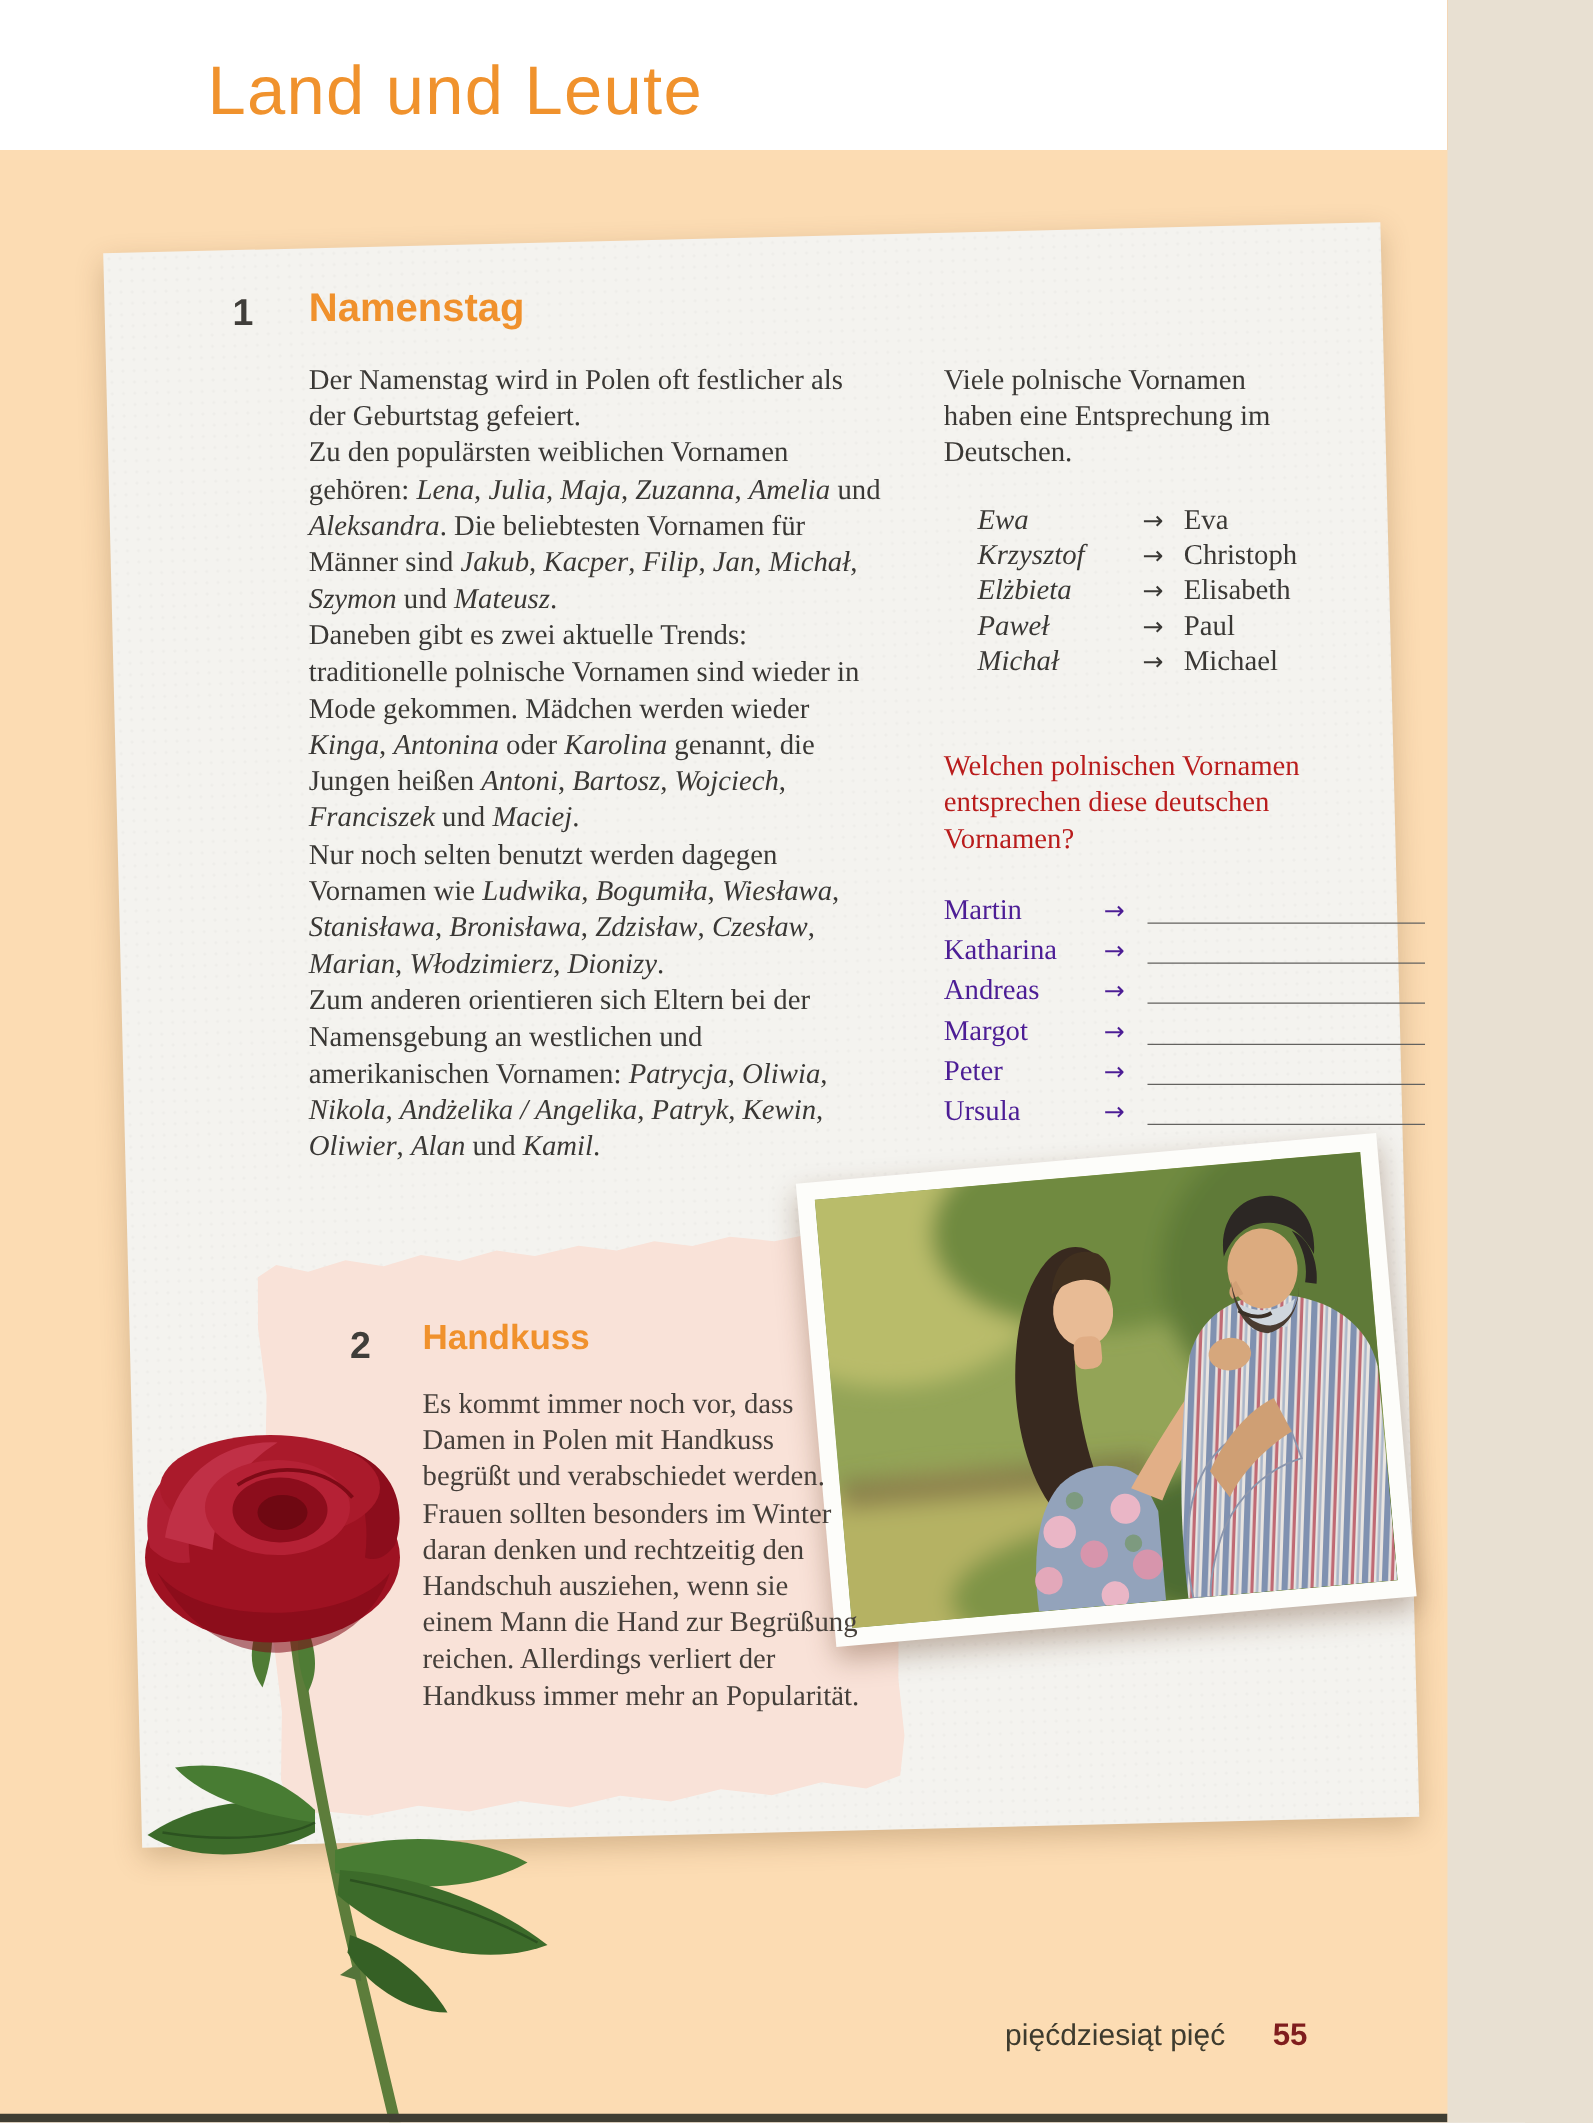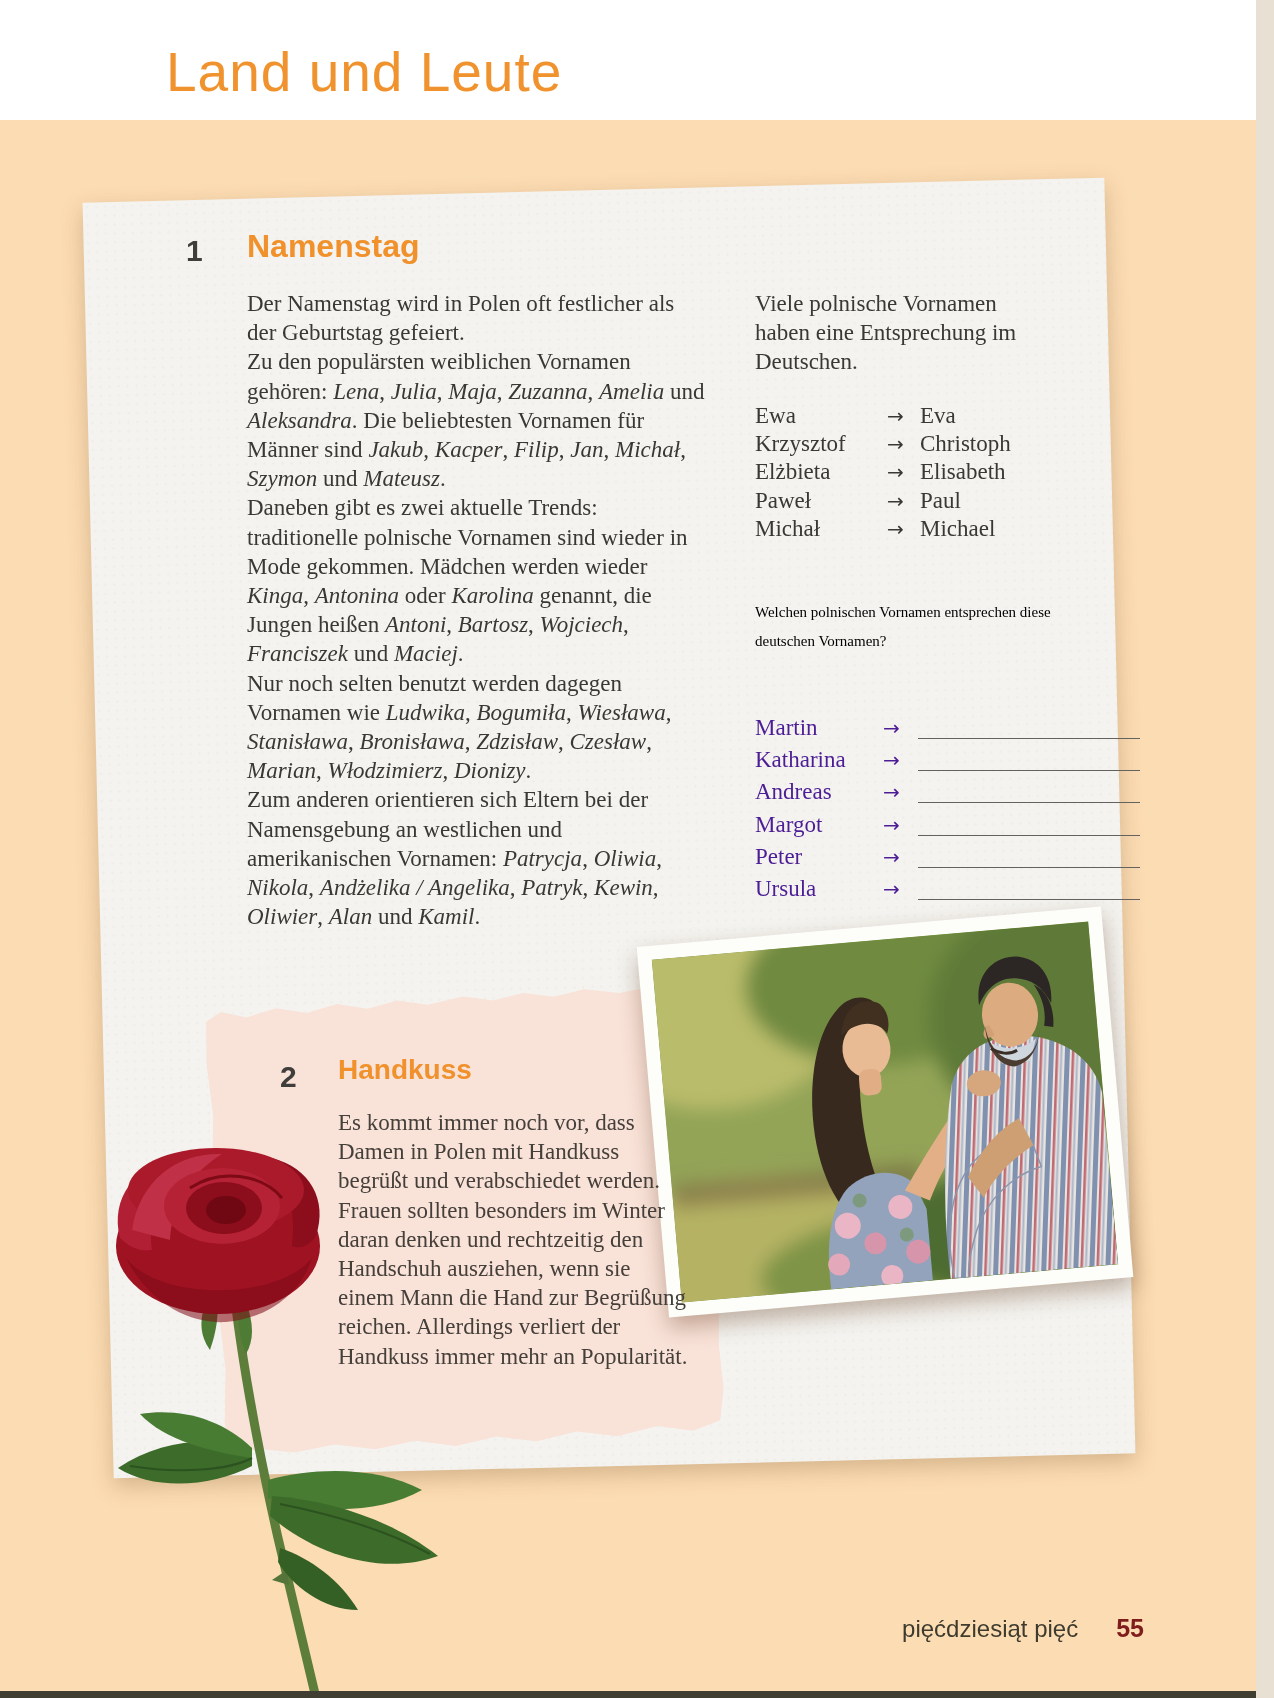--- a/index.html
+++ b/index.html
@@ -1,16 +1,16 @@
 <!DOCTYPE html>
 <html><head>
 <meta charset="utf-8">
 <style>
   html,body{margin:0;padding:0;background:#e8e0d2;}
-  .canvas{position:relative;width:1256px;height:1698px;overflow:hidden;
+  .canvas{position:relative;width:1158px;height:1698px;overflow:hidden;
           background:#fcdcb3;font-family:"Liberation Sans",sans-serif;}
 
   
   .header{position:absolute;left:0;top:0;width:100%;height:120px;background:#ffffff;z-index:1;}
   .header-title{position:absolute;left:166px;top:40px;font-size:55px;font-weight:400;
                 letter-spacing:1px;color:#f0922d;}
   .chapter-box{position:absolute;right:0;top:0;width:123px;height:120px;background:#ed8b28;}
   .chapter-num{position:absolute;left:24px;bottom:10px;font-size:62px;font-weight:700;color:#ffffff;}
 
   
@@ -35,24 +35,24 @@
   .s1-title{position:absolute;left:247px;top:228px;margin:0;font-size:32px;font-weight:700;color:#f0912c;z-index:4;}
   .col-left{position:absolute;left:247px;top:289px;width:458px;z-index:4;
             font-family:"Liberation Serif",serif;font-size:23px;line-height:29.2px;color:#3a3835;}
   .col-left p{margin:0;}
   .col-right-intro{position:absolute;left:755px;top:289px;width:272px;z-index:4;
             font-family:"Liberation Serif",serif;font-size:23px;line-height:29.2px;color:#3a3835;}
 
   .pairs{position:absolute;left:755px;top:402px;z-index:4;
          font-family:"Liberation Serif",serif;font-size:23px;color:#3a3835;}
   .pair-row{display:flex;height:28.2px;line-height:28.2px;align-items:baseline;}
-  .pair-row .pl{width:132px;}
+  .pair-row .pl{width:132px;font-style:italic;margin-left:27px;}
   .pair-row .ar{width:33px;font-family:"DejaVu Sans",sans-serif;font-size:20px;}
   .question{position:absolute;left:755px;top:598px;width:305px;z-index:4;
-            font-family:"Liberation Serif",serif;font-size:15px;line-height:29.2px;color:#000000;}
+            font-family:"Liberation Serif",serif;font-size:23px;line-height:29.2px;color:#b91c1c;}
   .exercise{position:absolute;left:755px;top:712px;z-index:4;
             font-family:"Liberation Serif",serif;font-size:23px;color:#4c1d95;}
   .ex-row{display:flex;height:32.2px;line-height:32.2px;align-items:baseline;}
   .ex-row .name{width:128px;}
   .ex-row .ar{width:35px;font-family:"DejaVu Sans",sans-serif;font-size:20px;}
   .ex-row .blank{width:222px;border-bottom:1.5px solid #63625f;height:26px;align-self:flex-start;}
 
   
   .s2-number{position:absolute;left:280px;top:1060px;font-size:30px;font-weight:700;color:#403e3a;z-index:4;}
   .s2-title{position:absolute;left:338px;top:1054px;margin:0;font-size:28px;font-weight:700;color:#f0912c;z-index:4;}

